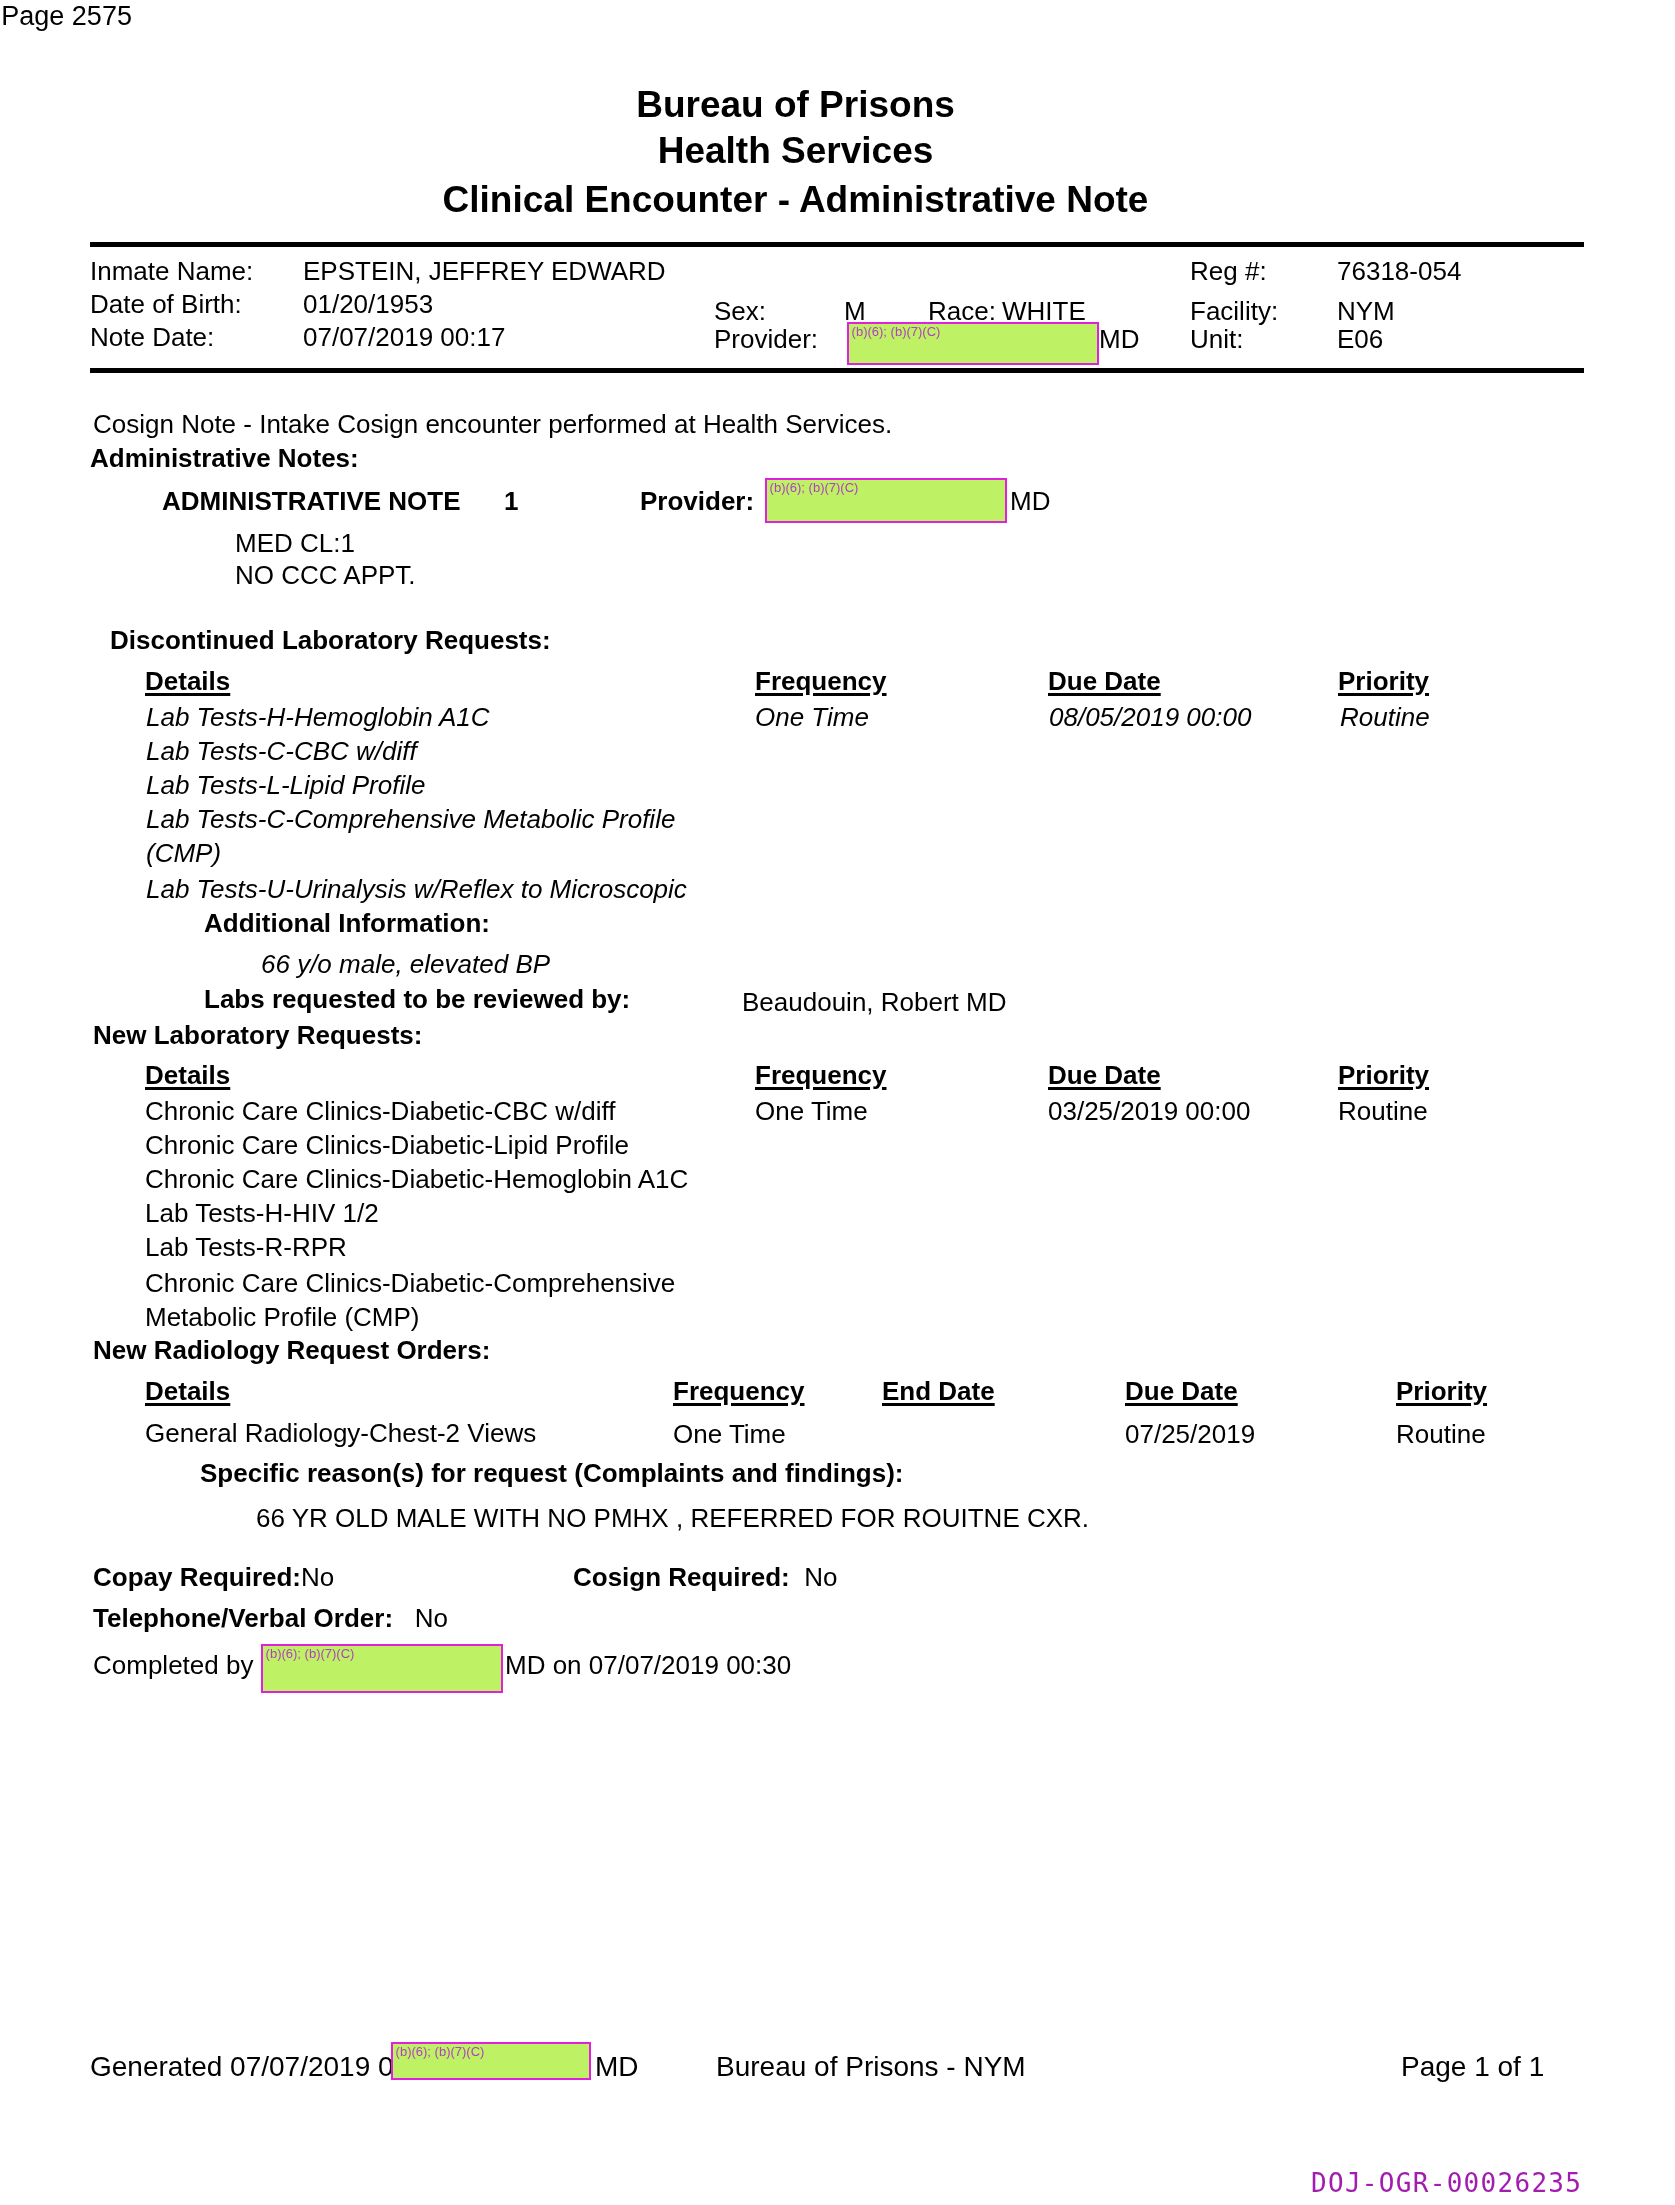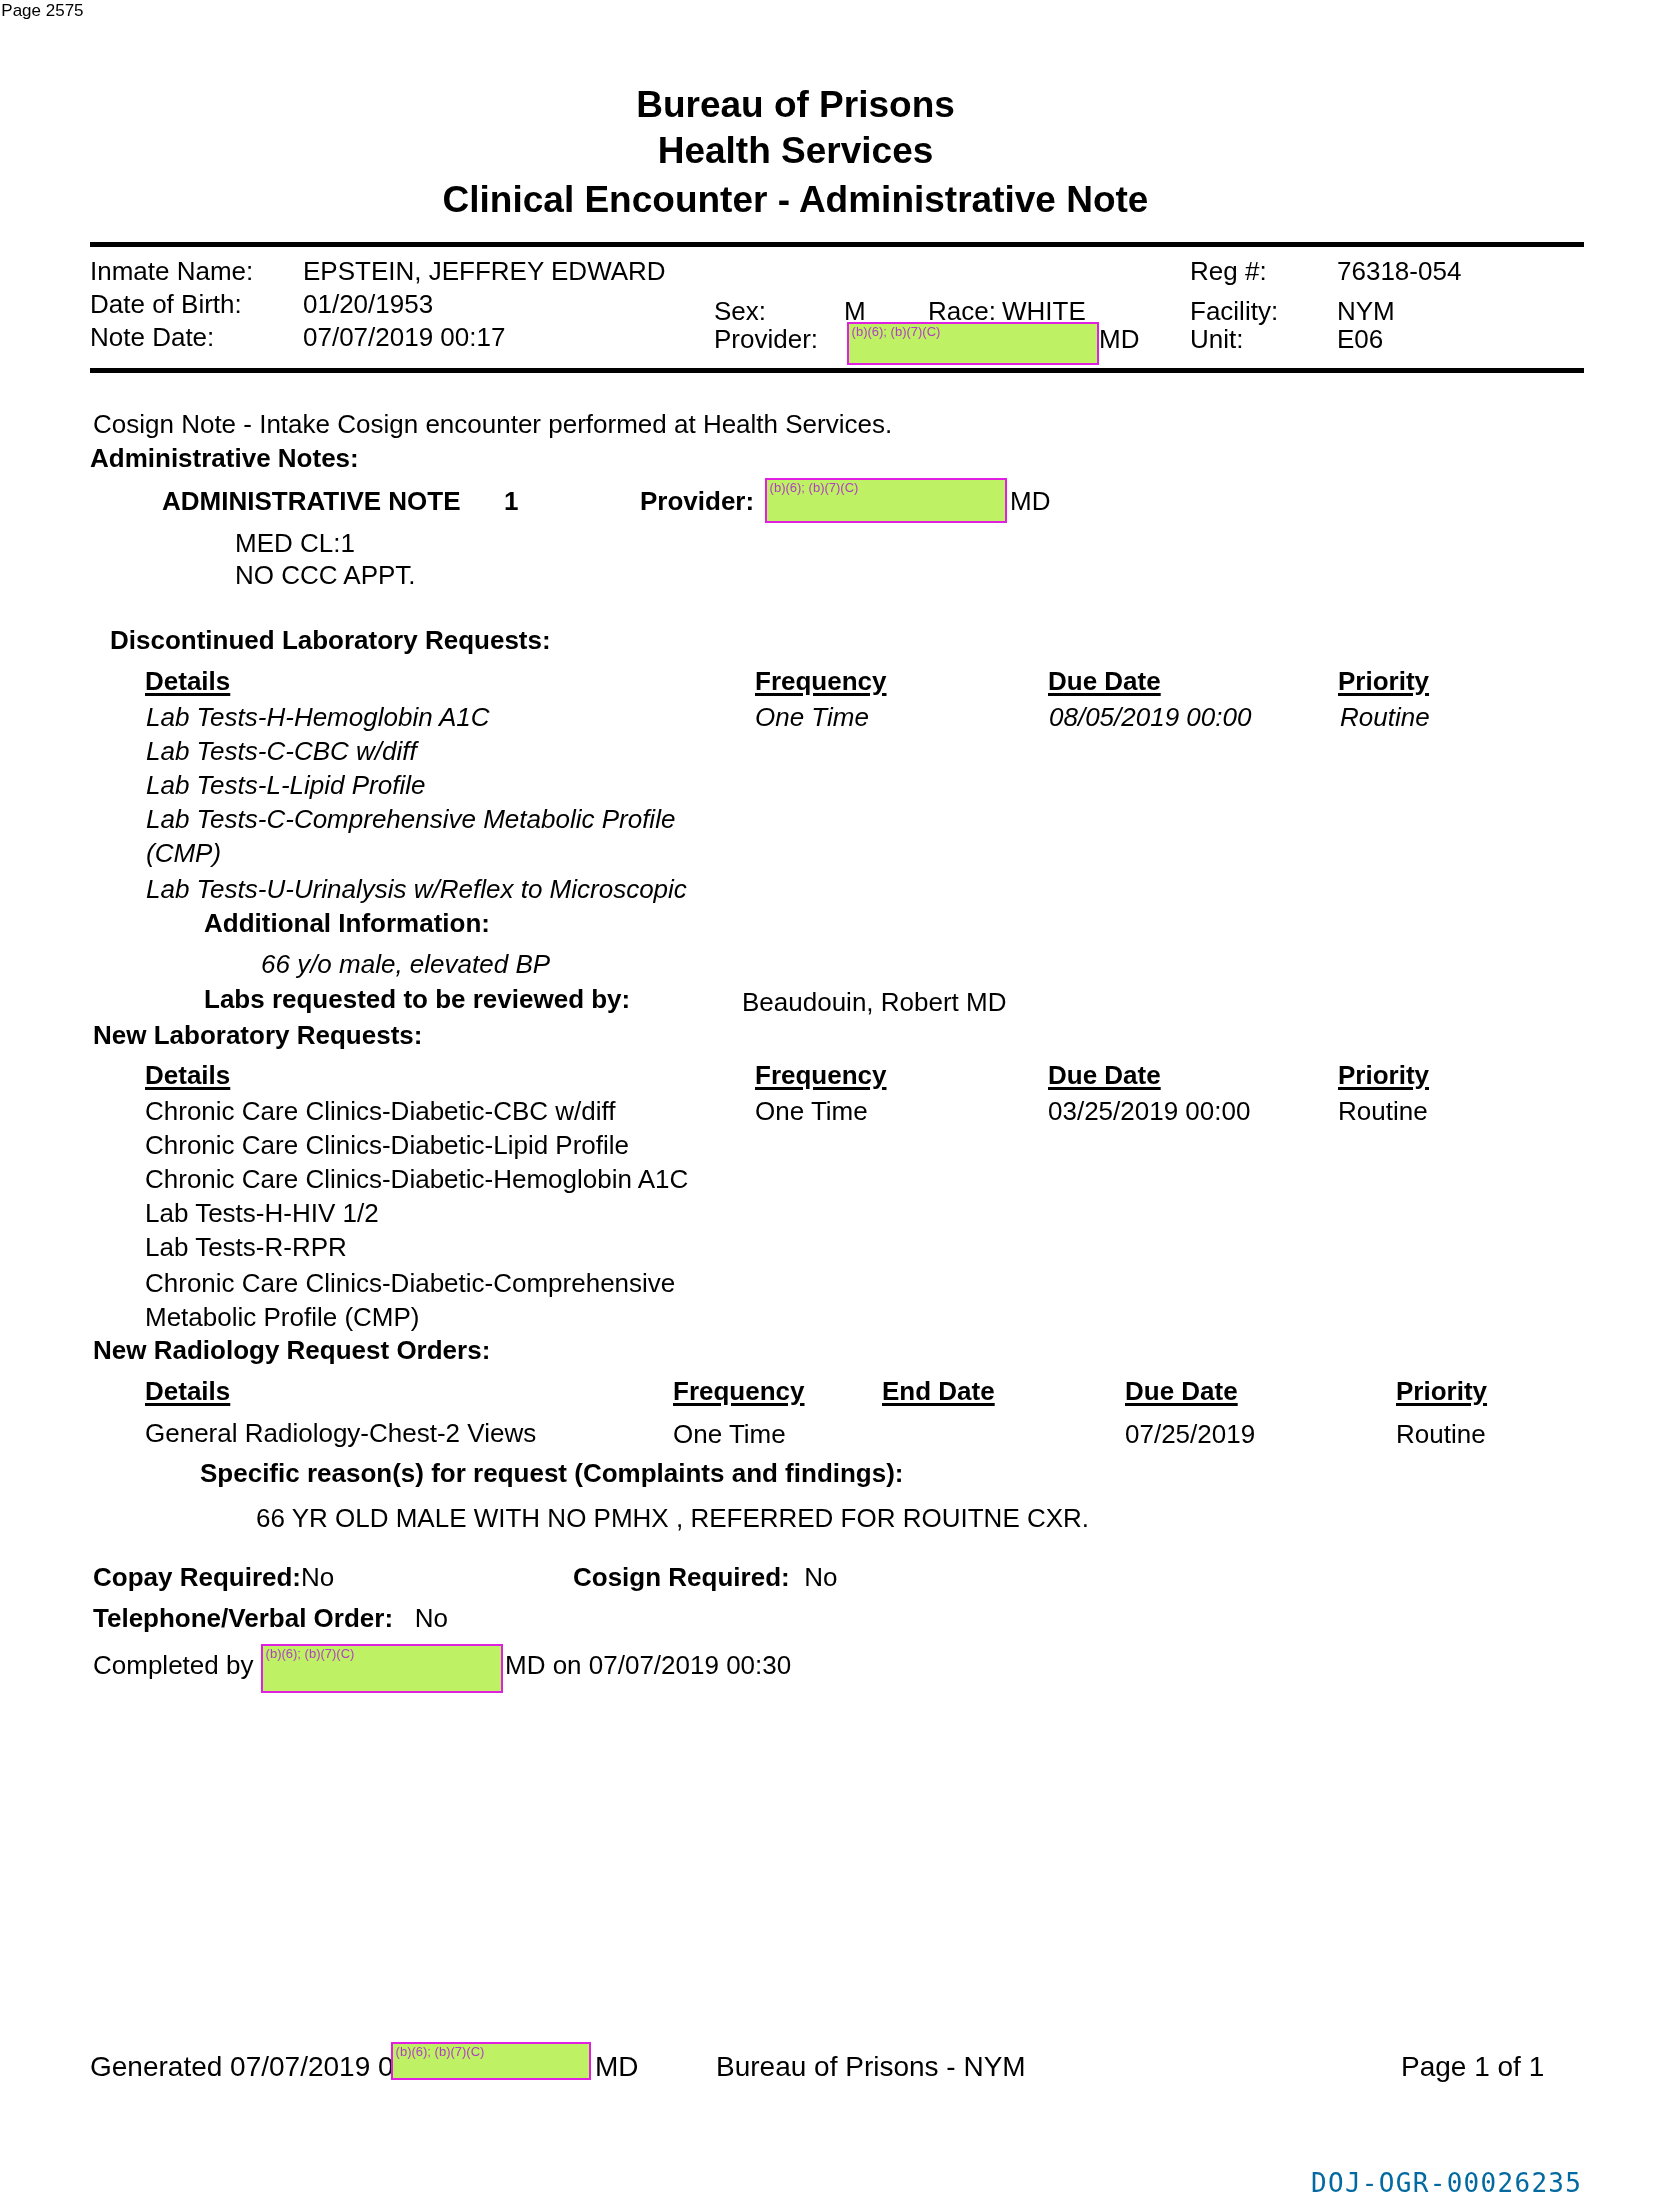--- a/index.html
+++ b/index.html
@@ -3,27 +3,27 @@
 <meta charset="utf-8">
 <style>
   html, body { margin:0; padding:0; background:#ffffff; }
   body { width:1675px; height:2205px; position:relative; overflow:hidden;
          font-family:"Liberation Sans", sans-serif; color:#000; }
   .abs { position:absolute; white-space:nowrap; }
   .b { font-weight:bold; }
   .i { font-style:italic; }
   .u { text-decoration:underline; text-decoration-thickness:2.6px; text-underline-offset:3.3px; }
   .t40 { font-size:26px; }
-  .t38 { font-size:17px; }
+  .t38 { font-size:27px; }
   .t34 { font-size:28px; }
   .rule { position:absolute; left:90px; width:1494px; height:4.6px; background:#000; }
   .redact { position:absolute; border:2.6px solid #e020e0; box-sizing:border-box; background:#bef264; }
   .redact span { position:absolute; left:2.6px; top:0px; font-size:13px; color:#b040c0; white-space:nowrap; }
   .title { position:absolute; left:0; width:1591px; text-align:center; font-weight:bold; font-size:37px; }
-  .batesno { font-family:"DejaVu Sans Mono", monospace; font-size:26px; color:#0369a1; letter-spacing:1.3px; }
+  .batesno { font-family:"DejaVu Sans Mono", monospace; font-size:26px; color:#a21caf; letter-spacing:1.3px; }
 </style>
 </head>
 <body>
 
 <div class="abs t38" style="left:1.3px;top:1.3px;">Page 2575</div>
 
 <div class="title" style="top:84px;">Bureau of Prisons</div>
 <div class="title" style="top:130px;">Health Services</div>
 <div class="title" style="top:179px;">Clinical Encounter - Administrative Note</div>
 

